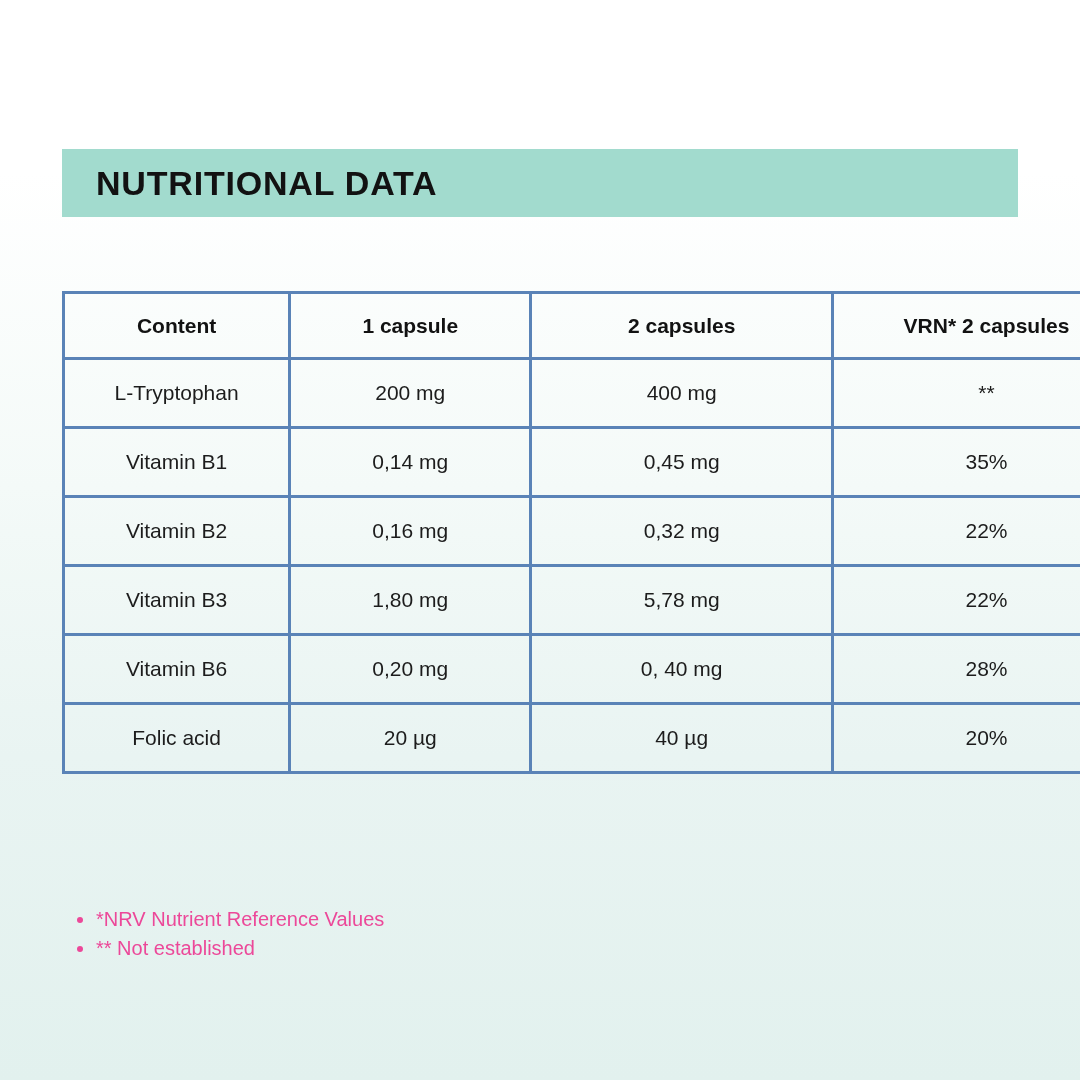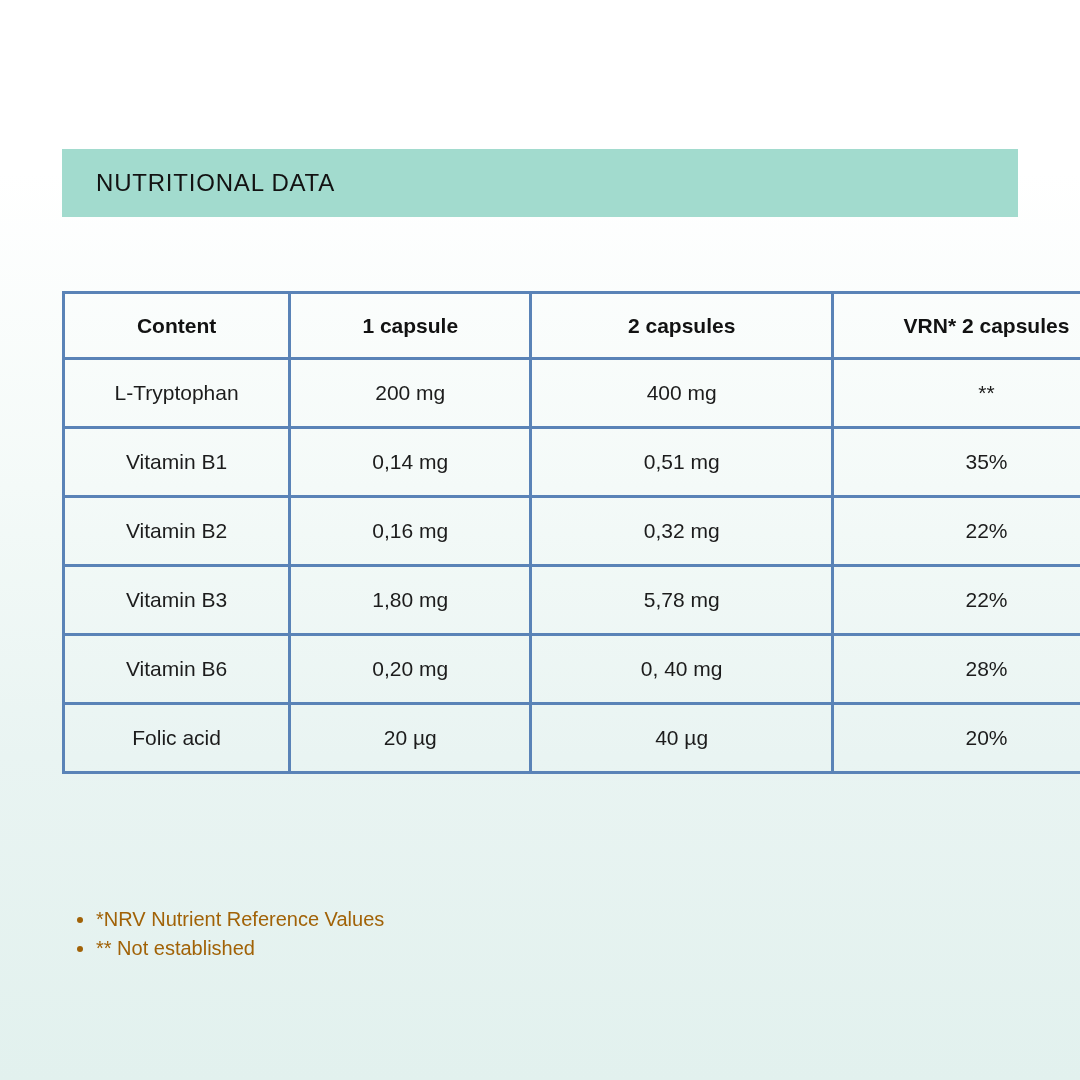--- a/index.html
+++ b/index.html
@@ -23,22 +23,22 @@
     left: 62px;
     top: 149px;
     width: 956px;
     height: 68px;
     background: var(--accent-teal);
     display: flex;
     align-items: center;
     padding-left: 34px;
   }
   .title-bar h1 {
-    font-size: 24px;
-    font-weight: normal;
+    font-size: 34px;
+    font-weight: bold;
     letter-spacing: 0.8px;
     color: var(--text-dark);
   }
   .table-wrap {
     position: absolute;
     left: 62px;
     top: 291px;
     width: 1080px;
   }
   table {
@@ -68,21 +68,21 @@
     font-weight: normal;
     color: #1c1c1c;
   }
   .footnotes {
     position: absolute;
     left: 96px;
     top: 905px;
   }
   .footnotes li {
     font-size: 20px;
-    color: #a16207;
+    color: #ec4899;
     line-height: 29px;
     list-style-type: disc;
   }
 </style>
 </head>
 <body>
 
 <div class="title-bar">
   <h1>NUTRITIONAL DATA</h1>
 </div>
@@ -106,21 +106,21 @@
     <tbody>
         <tr>
     <td>L-Tryptophan</td>
     <td>200 mg</td>
     <td>400 mg</td>
     <td>**</td>
   </tr>
         <tr>
     <td>Vitamin B1</td>
     <td>0,14 mg</td>
-    <td>0,51 mg</td>
+    <td>0,45 mg</td>
     <td>35%</td>
   </tr>
         <tr>
     <td>Vitamin B2</td>
     <td>0,16 mg</td>
     <td>0,32 mg</td>
     <td>22%</td>
   </tr>
         <tr>
     <td>Vitamin B3</td>

